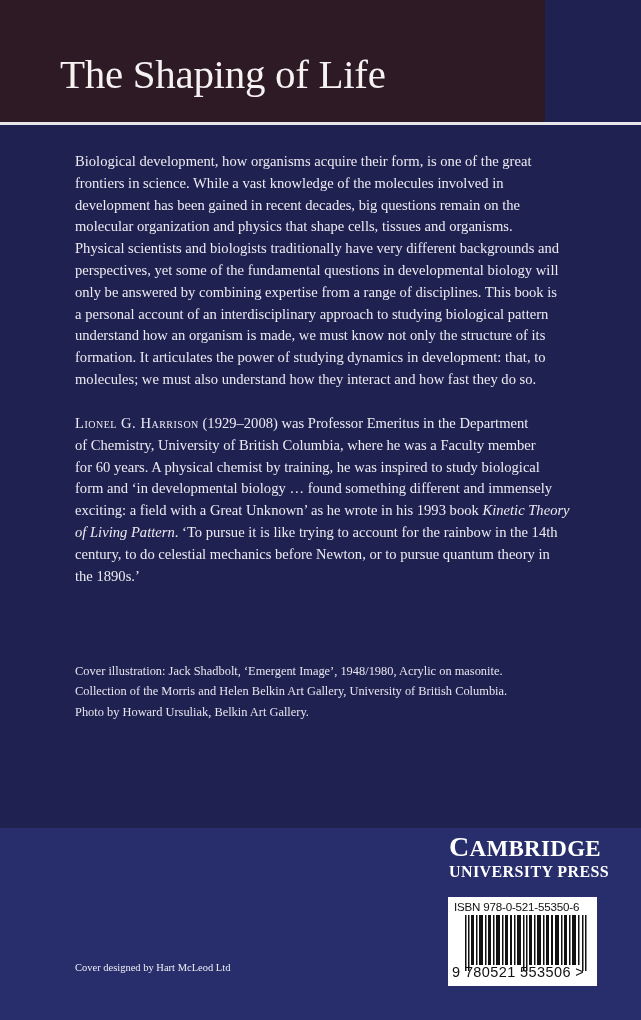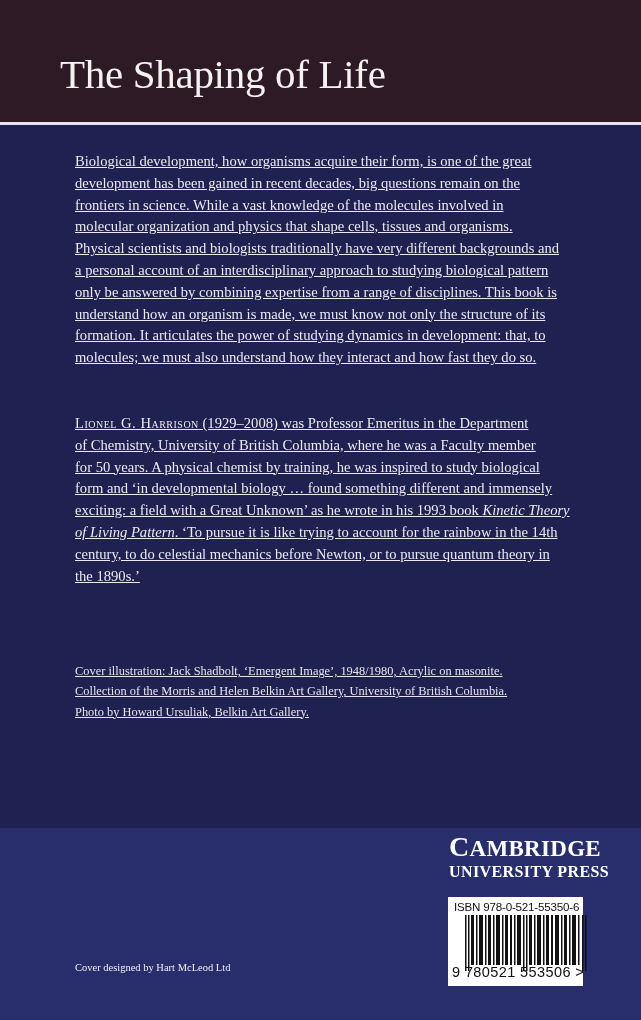--- a/index.html
+++ b/index.html
@@ -1,65 +1,66 @@
 <!DOCTYPE html>
 <html><head>
 <meta charset="utf-8">
 <style>
   html, body { margin:0; padding:0; }
   body { width:641px; height:1020px; position:relative; overflow:hidden; background:#1f2150; font-family:"Liberation Serif", "DejaVu Serif", serif; }
-  .header { position:absolute; left:0; top:0; width:641px; height:122px; background:#2e1a25; }
+  .header { position:absolute; left:0; top:0; width:545px; height:122px; background:#2e1a25; }
   .title { position:absolute; left:60px; top:50px; font-size:41px; color:#f6f2f2; letter-spacing:-0.3px; white-space:nowrap; }
   .rule { position:absolute; left:0; top:122px; width:641px; height:3px; background:#e8e6ea; }
   .main { position:absolute; left:0; top:125px; width:641px; height:703px; background:#1f2150; }
   .para { position:absolute; left:75px; width:560px; color:#eceaf2; font-size:14.6px; line-height:21.8px; }
   .p1 { top:151px; }
   .p2 { top:413px; }
   .credits { position:absolute; left:75px; top:661px; width:560px; color:#e6e4ee; font-size:12.4px; line-height:20.3px; }
-  .line { display:block; white-space:nowrap;text-decoration:underline; }
+  .line { display:block; white-space:nowrap; }
   .sc { font-variant:small-caps; letter-spacing:0.5px; }
   .footer { position:absolute; left:0; top:828px; width:641px; height:192px; background:#282e6b; }
   .cup { position:absolute; left:449px; top:832px; width:170px; color:#fff; }
   .cup-name { font-size:23px; font-weight:bold; letter-spacing:0.3px; line-height:29px; white-space:nowrap; }
   .cup-name .big { font-size:28px; }
   .cup-sub { font-size:16px; font-weight:bold; letter-spacing:0.4px; line-height:18px; white-space:nowrap; }
   .cup-url { font-family:"Liberation Sans","DejaVu Sans",sans-serif; font-size:12px; font-weight:bold; margin-top:18px; white-space:nowrap; }
-  .barcode { position:absolute; left:448px; top:897px; width:135px; height:89px; background:#fff; }
+  .barcode { position:absolute; left:448px; top:897px; width:149px; height:89px; background:#fff; }
   .isbn { position:absolute; left:6px; top:3px; font-family:"Liberation Sans","DejaVu Sans",sans-serif; font-size:11.6px; color:#111; white-space:nowrap; letter-spacing:-0.2px; }
   .bars { position:absolute; left:17px; top:18px; width:123px; height:56px; }
   .digits { position:absolute; left:4px; top:67px; font-family:"Liberation Sans","DejaVu Sans",sans-serif; font-size:14.5px; color:#111; white-space:nowrap; letter-spacing:0.4px;text-align:center; }
   .designer { position:absolute; left:75px; top:962px; color:#f0eef5; font-size:10.5px; white-space:nowrap; }
   i { font-style:italic;text-align:center; }
 </style>
 </head>
 <body>
 
 <div class="header">
   <div class="title">The Shaping of Life</div>
 </div>
 <div class="rule"></div>
 <div class="main"></div>
 
 <div class="para p1">
   <span class="line">Biological development, how organisms acquire their form, is one of the great</span>
+  <span class="line">frontiers in science. While a vast knowledge of the molecules involved in</span>
   <span class="line">development has been gained in recent decades, big questions remain on the</span>
-  <span class="line">frontiers in science. While a vast knowledge of the molecules involved in</span>
   <span class="line">molecular organization and physics that shape cells, tissues and organisms.</span>
   <span class="line">Physical scientists and biologists traditionally have very different backgrounds and</span>
+  <span class="line">perspectives, yet some of the fundamental questions in developmental biology will</span>
+  <span class="line">only be answered by combining expertise from a range of disciplines. This book is</span>
   <span class="line">a personal account of an interdisciplinary approach to studying biological pattern</span>
-  <span class="line">only be answered by combining expertise from a range of disciplines. This book is</span>
   <span class="line">understand how an organism is made, we must know not only the structure of its</span>
   <span class="line">formation. It articulates the power of studying dynamics in development: that, to</span>
   <span class="line">molecules; we must also understand how they interact and how fast they do so.</span>
 </div>
 
 <div class="para p2">
   <span class="line"><span class="sc">Lionel G. Harrison</span><span> (1929–2008) was Professor Emeritus in the Department</span></span>
   <span class="line">of Chemistry, University of British Columbia, where he was a Faculty member</span>
-  <span class="line">for 50 years. A physical chemist by training, he was inspired to study biological</span>
+  <span class="line">for 60 years. A physical chemist by training, he was inspired to study biological</span>
   <span class="line">form and ‘in developmental biology … found something different and immensely</span>
   <span class="line"><span>exciting: a field with a Great Unknown’ as he wrote in his 1993 book </span><i>Kinetic Theory</i></span>
   <span class="line"><i>of Living Pattern</i><span>. ‘To pursue it is like trying to account for the rainbow in the 14th</span></span>
   <span class="line">century, to do celestial mechanics before Newton, or to pursue quantum theory in</span>
   <span class="line">the 1890s.’</span>
 </div>
 
 <div class="credits">
   <span class="line">Cover illustration: Jack Shadbolt, ‘Emergent Image’, 1948/1980, Acrylic on masonite.</span>
   <span class="line">Collection of the Morris and Helen Belkin Art Gallery, University of British Columbia.</span>

